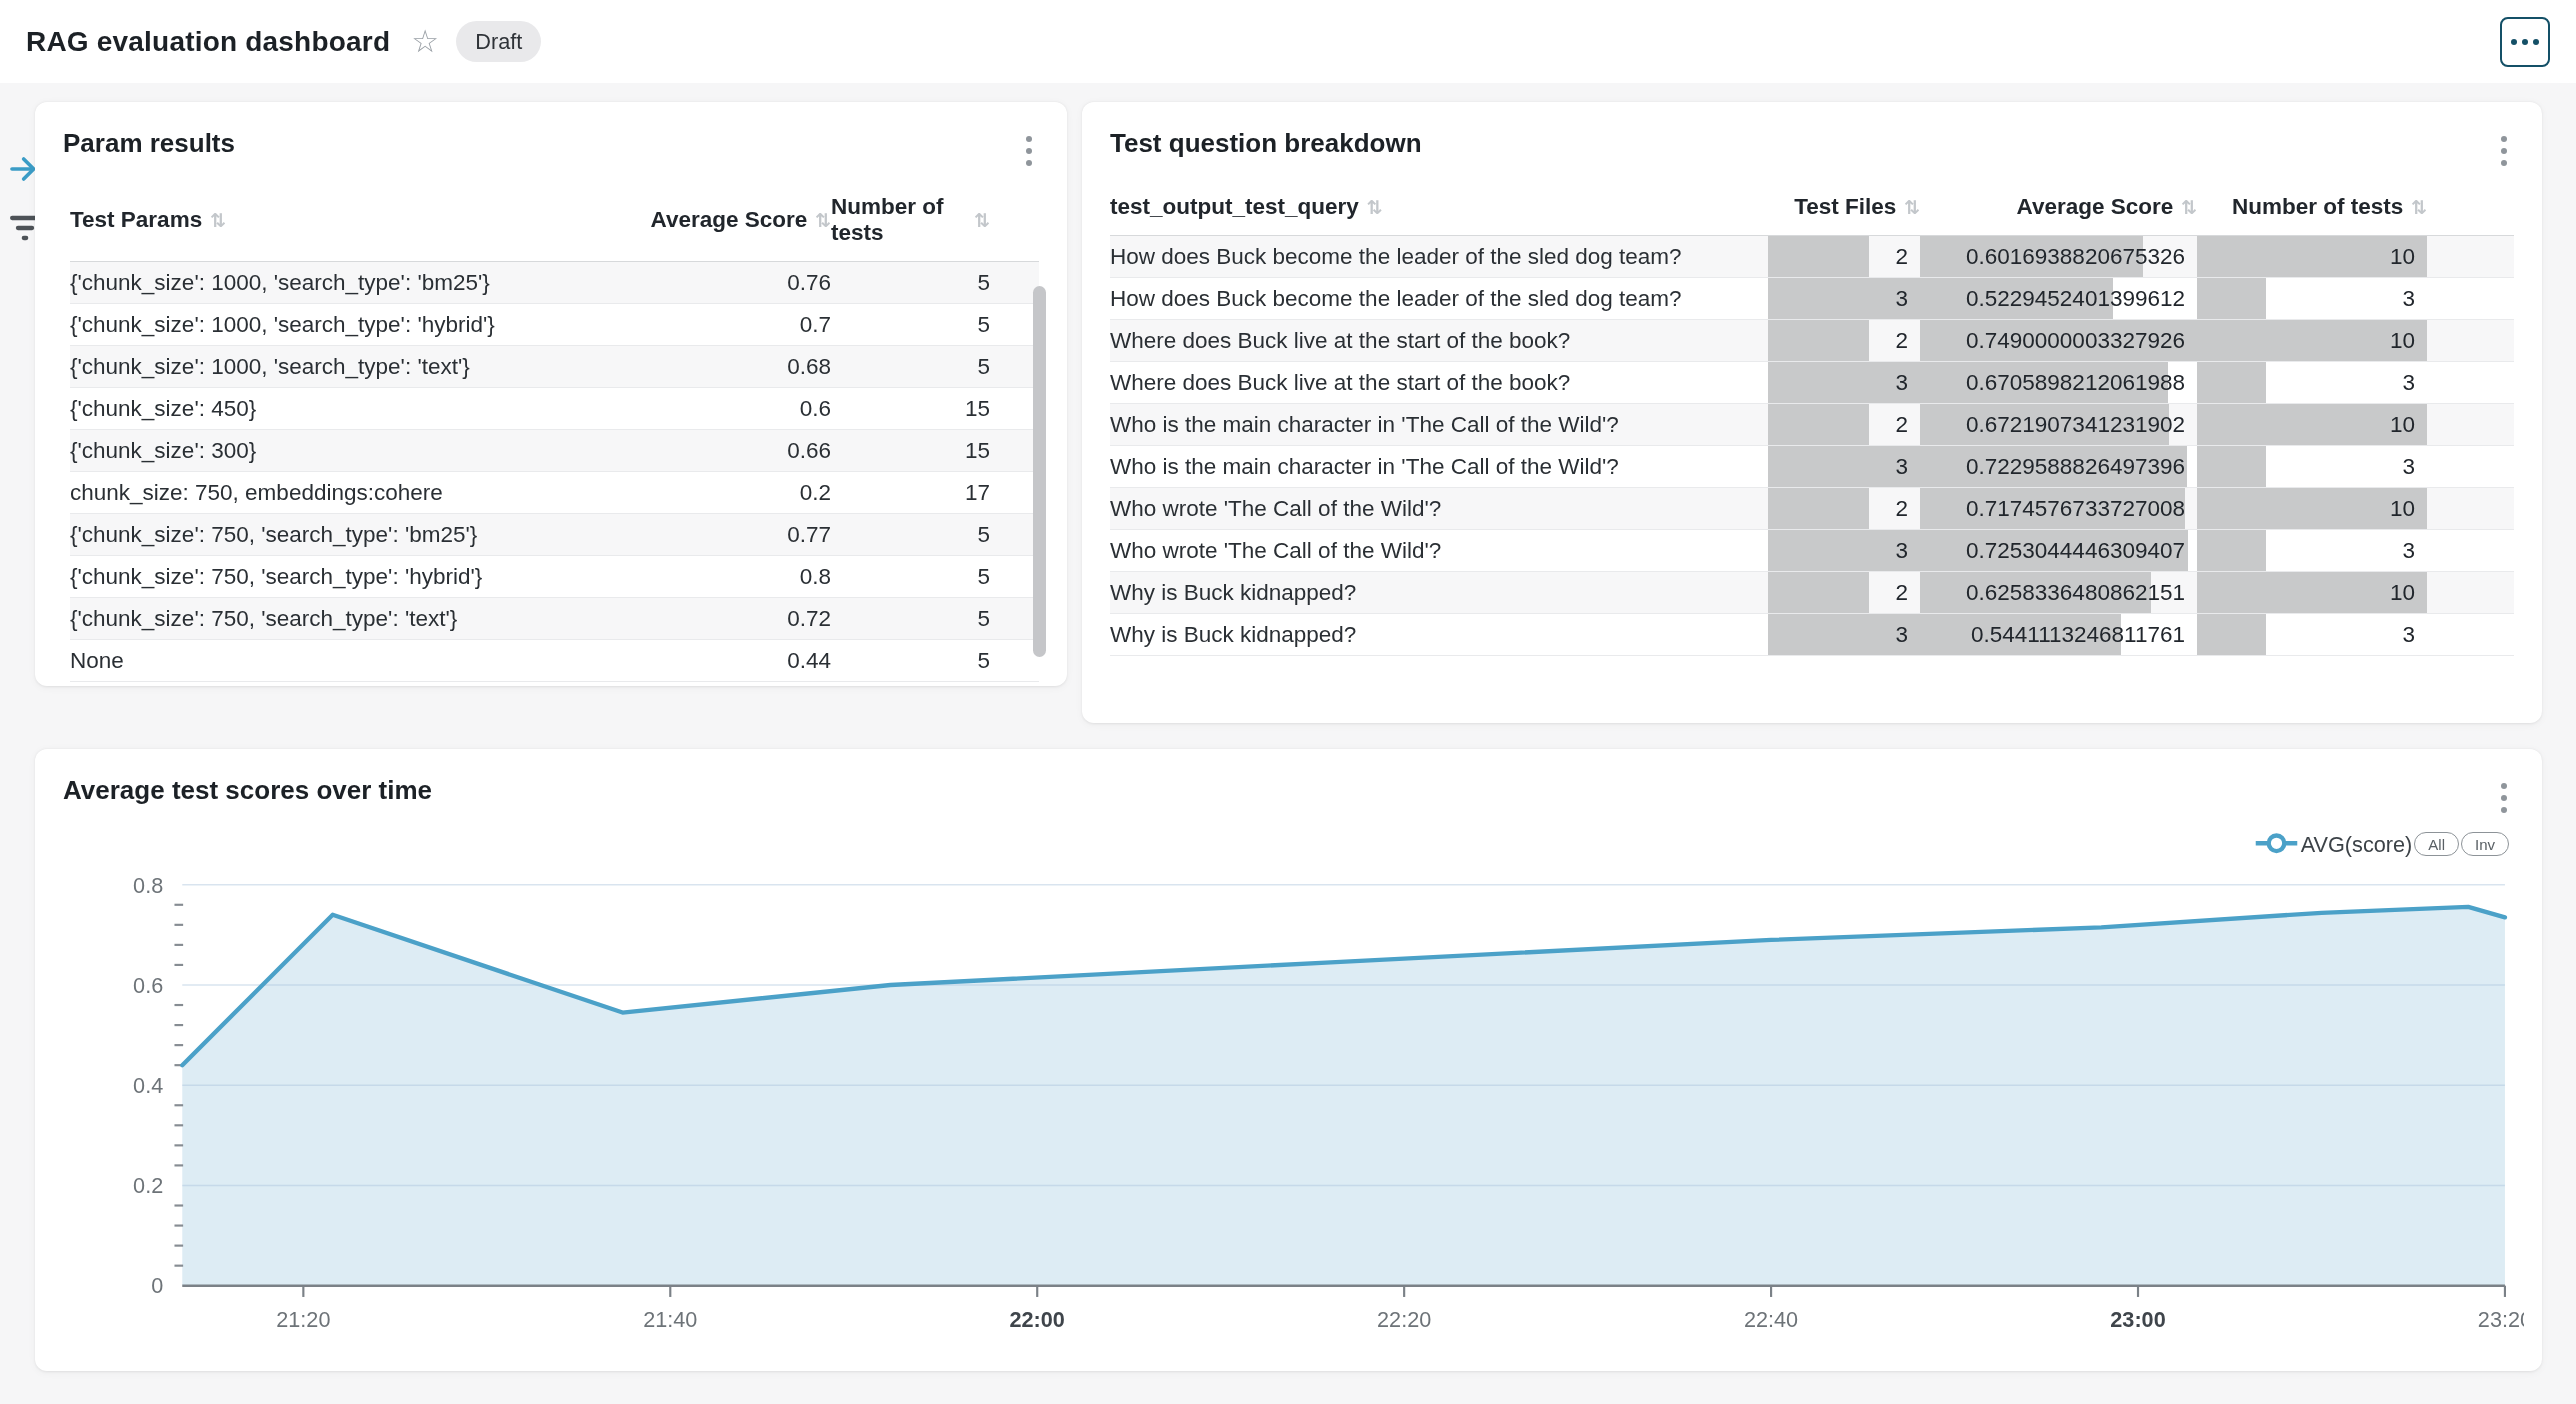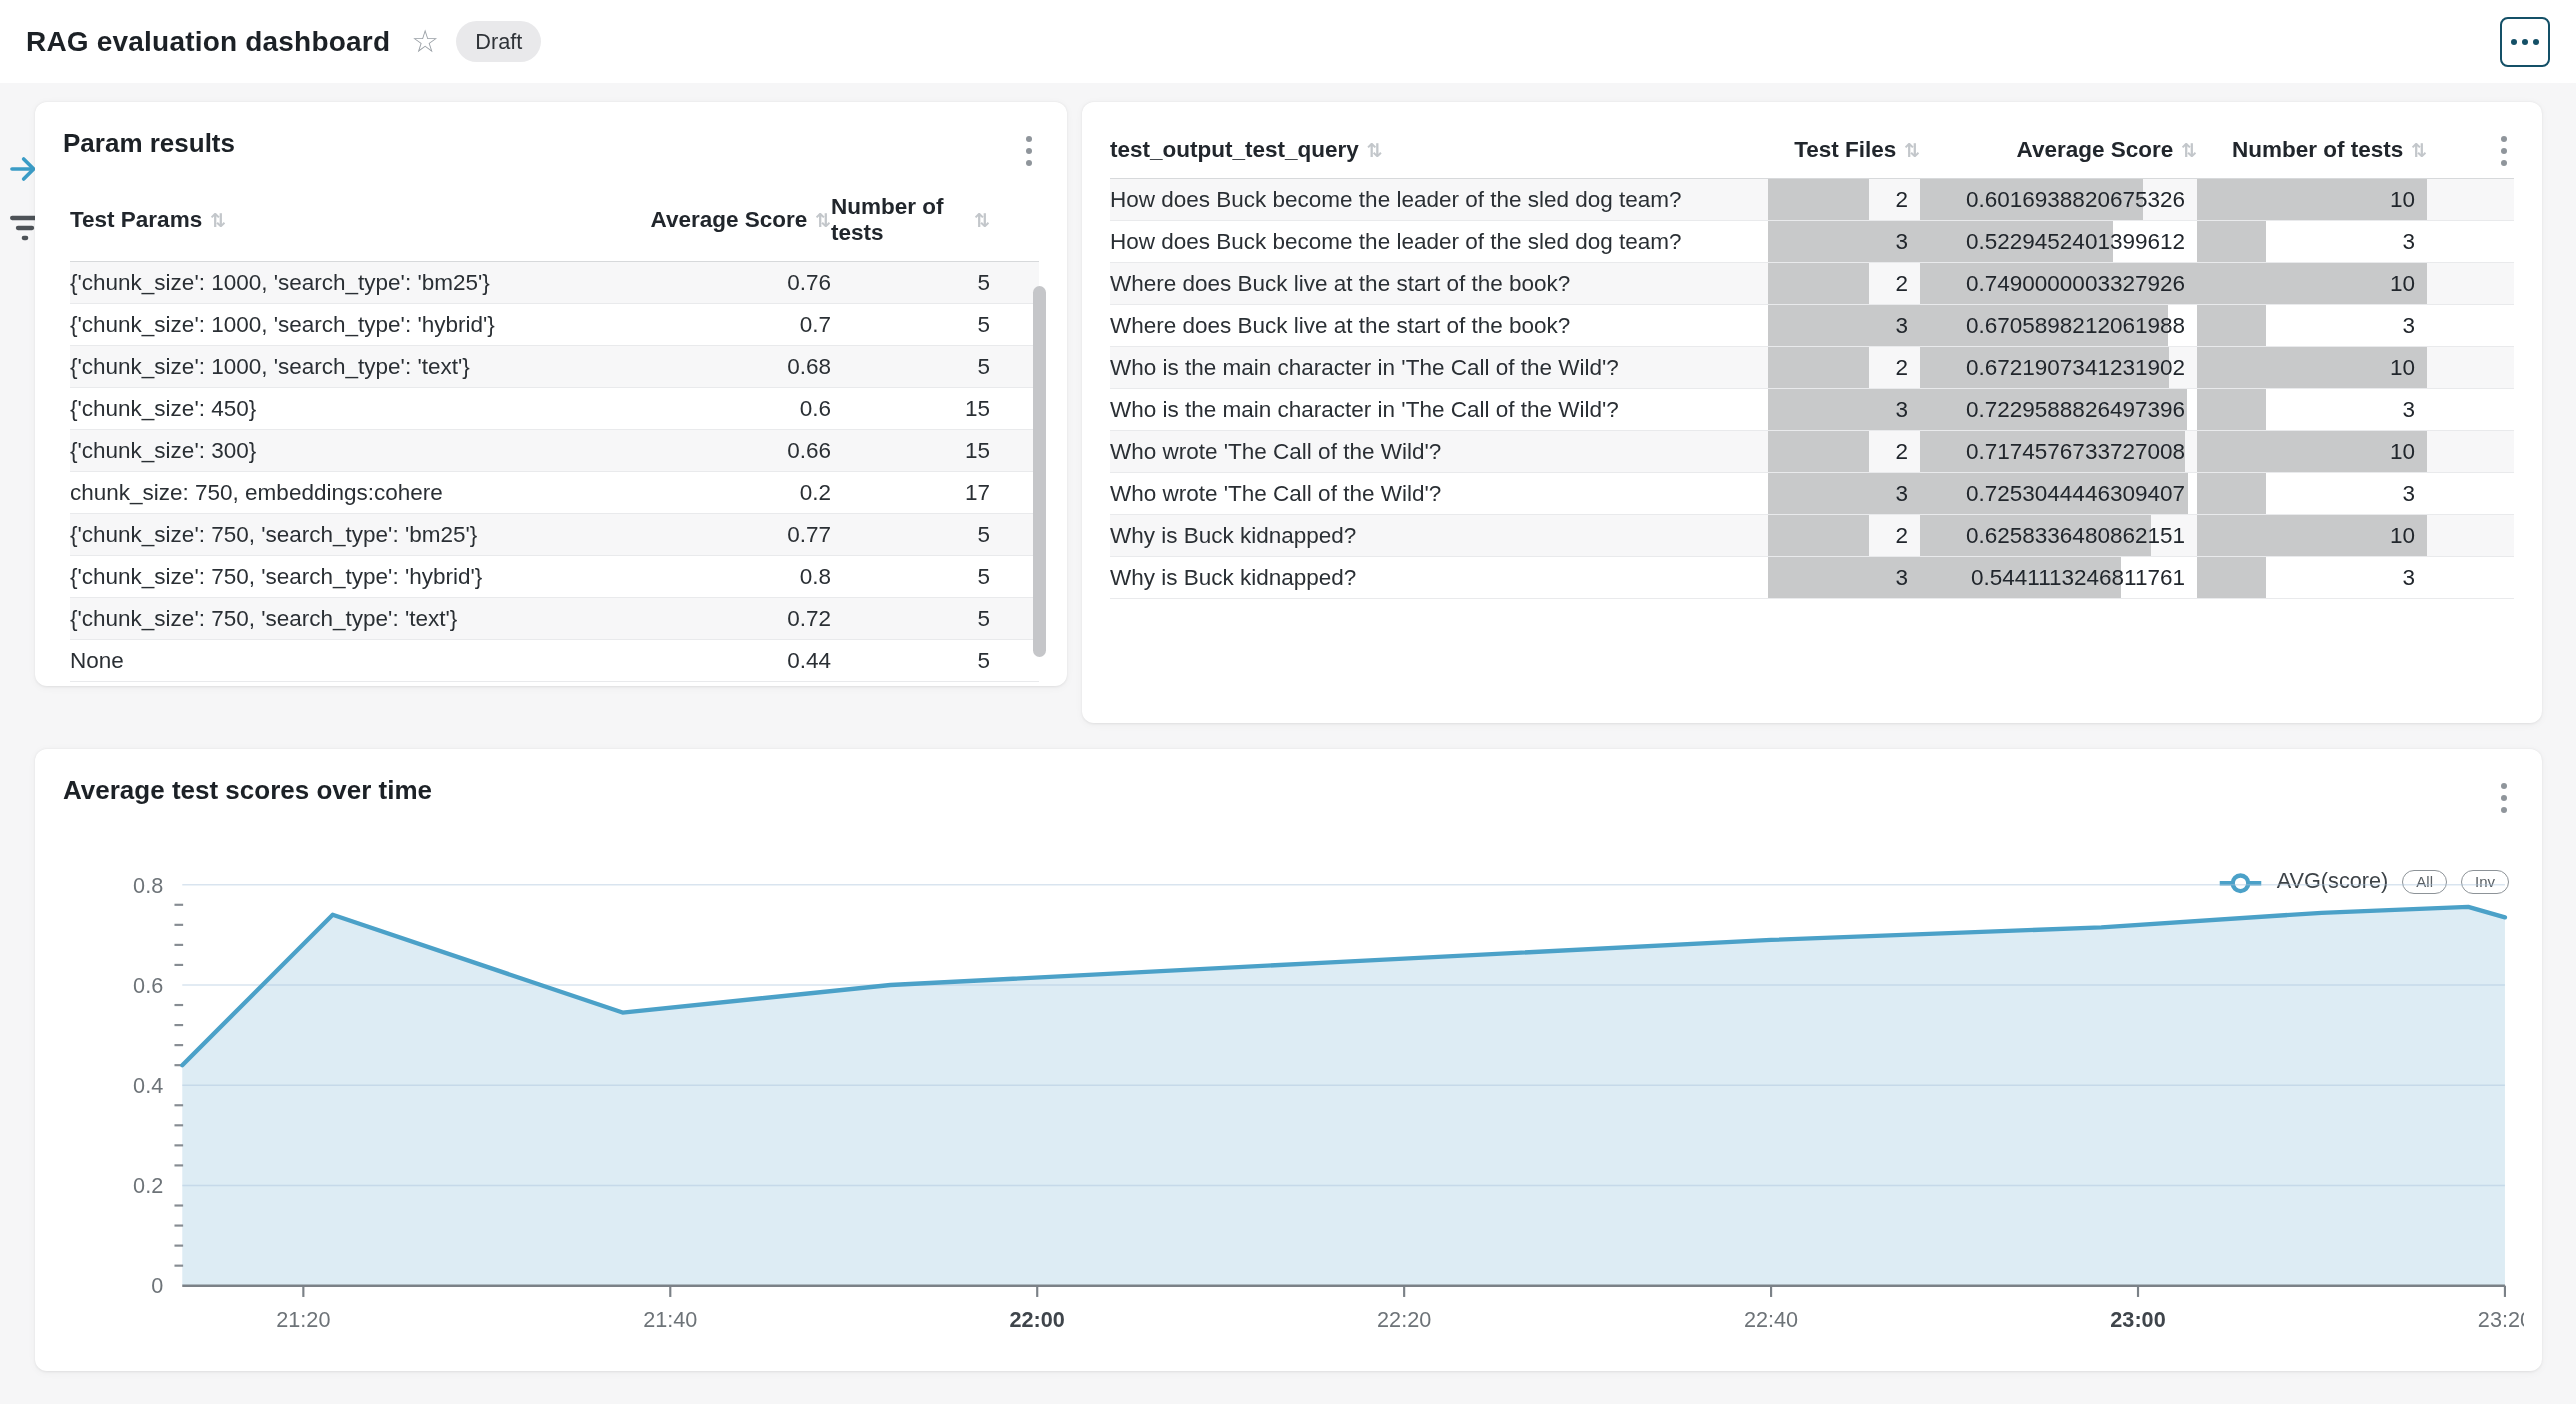--- a/index.html
+++ b/index.html
@@ -58,21 +58,21 @@
   .trow.odd { background: #f7f7f8; }
   .cell { white-space: nowrap; overflow: hidden; text-overflow: ellipsis; color: #2a2f34; }
   .cell.num { text-align: right; }
   #param-panel .thead, #param-panel .trow { grid-template-columns: 1fr 217px 208px; margin-left: 7px; }
   #param-panel .cell.tests, #param-panel .hcell.tests { padding-right: 49px; }
   #breakdown-panel .thead, #breakdown-panel .trow { grid-template-columns: 1fr 152px 277px 230px 87px; }
   .barcell { height: 100%; display: flex; align-items: center; justify-content: flex-end; padding-right: 12px; }
   .scrollbar { position: absolute; right: 21px; top: 184px; width: 13px; height: 422px; }
   .scrollbar .thumb { width: 13px; height: 371px; background: #c5c6c9; border-radius: 7px; cursor: grab; }
   
-  .legend { position: absolute; top: 83px; right: 33px; display: flex; align-items: flex-end; gap: 14px; margin-top: 36px; }
+  .legend { position: absolute; top: 83px; right: 33px; display: flex; align-items: flex-start; gap: 2px; }
   .legend-label { font-size: 21.7px; color: #3c4247; }
   .pill {
     border: 1.7px solid #8d9398; border-radius: 865px; background: #fff; color: #5a6065;
     font-size: 15px; padding: 2.6px 13px; cursor: pointer; font-family: "Liberation Sans", sans-serif;
   }
   #plot { position: absolute; left: 52px; top: 121px; }
 </style>
 </head>
 <body>
 
@@ -177,20 +177,21 @@
           <div class="cell num tests">5</div>
         </div>
       </div>
   </div>
   <div class="scrollbar">
     <div class="thumb"></div>
   </div>
 </div>
 
 <div class="panel" id="breakdown-panel">
+  <div class="panel-title">Test question breakdown</div>
   <div class="kebab">
       <i></i>
       <i></i>
       <i></i>
     </div>
   <div class="tbl">
     <div class="thead" id="bd-head">
         <div class="hcell">
           <span>test_output_test_query</span>
           <span class="sort">⇅</span>

